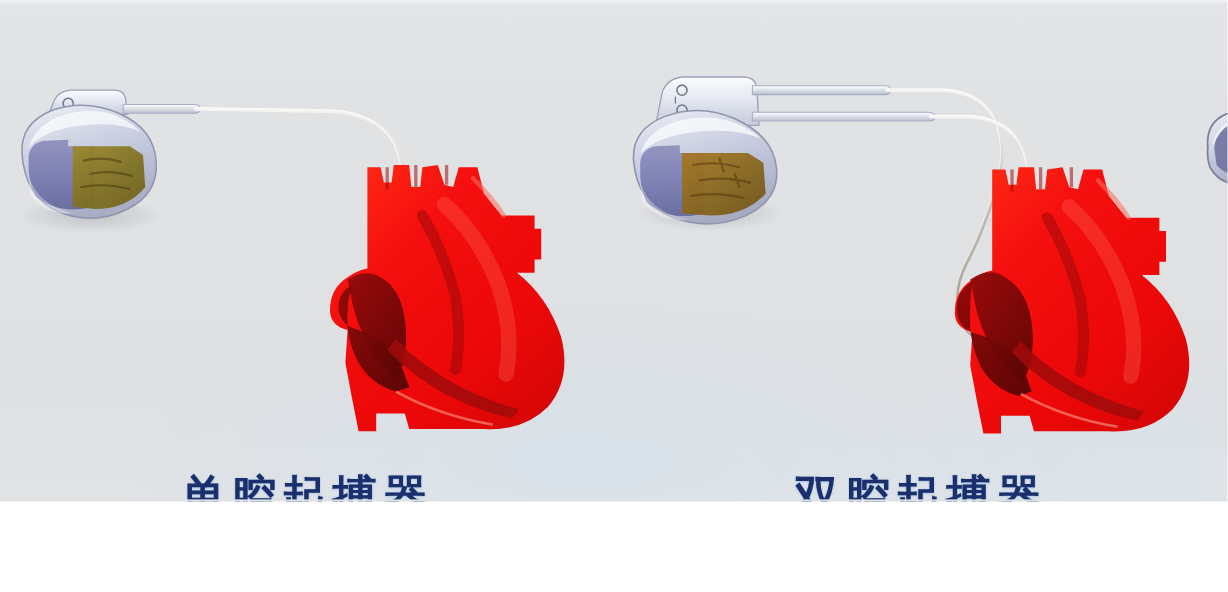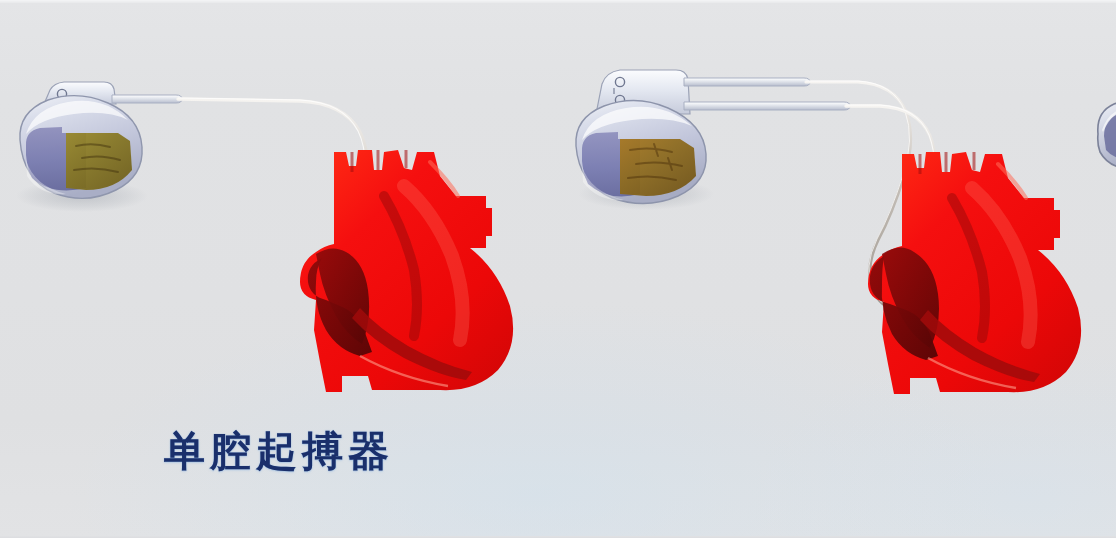--- a/index.html
+++ b/index.html
@@ -1,20 +1,20 @@
 <!DOCTYPE html>
 <html><head>
 <meta charset="utf-8">
 <style>
   html,body{margin:0;padding:0;background:#ffffff;}
   body{font-family:"DejaVu Sans","Liberation Sans",sans-serif;}
 
   #stage{
     position:relative;
-    width:1116px;height:538px;
+    width:1116px;height:456px;
     overflow:hidden;
     background:
       radial-gradient(ellipse 70% 60% at 48% 92%, rgba(205,225,240,.45) 0%, rgba(205,225,240,0) 60%),
       radial-gradient(ellipse 40% 45% at 92% 92%, rgba(208,226,240,.38) 0%, rgba(208,226,240,0) 62%),
       linear-gradient(180deg,#e4e5e7 0%, #e1e2e4 18%, #e0e1e3 55%, #dfe0e2 78%, #e2e3e5 100%);
   }
   #stage:before{
     content:"";position:absolute;left:0;top:0;right:0;height:3px;
     background:linear-gradient(180deg,#f4f5f6,#e8e9eb);
     z-index:40;pointer-events:none;
@@ -298,20 +298,21 @@
 
         <path d="M362 154 L362 174 M388 152 L388 172 M416 152 L416 170" stroke="rgba(160,12,12,.55)" stroke-width="3" fill="none"></path>
 
         <path d="M440 164 Q458 182 468 198" stroke="rgba(255,110,90,.55)" stroke-width="4" fill="none" stroke-linecap="round"></path>
         <path d="M414 188 Q444 214 462 258 Q478 302 470 342" stroke="rgba(255,120,100,.28)" stroke-width="14" fill="none" stroke-linecap="round"></path>
 
         <path d="M370 358 Q410 380 458 388" stroke="rgba(255,170,150,.55)" stroke-width="2.4" fill="none"></path>
       </g>
     </svg>
 
+    <div class="caption">双腔起搏器</div>
   </div>
 
   <div id="edge-device">
     <svg width="34" height="74" viewBox="0 0 34 74">
       <defs>
         <linearGradient id="caseG3" x1="0" y1="0" x2="0.4" y2="1">
           <stop offset="0%" stop-color="#eef0f6"></stop>
           <stop offset="40%" stop-color="#d2d6e4"></stop>
           <stop offset="100%" stop-color="#a6abc3"></stop>
         </linearGradient>

